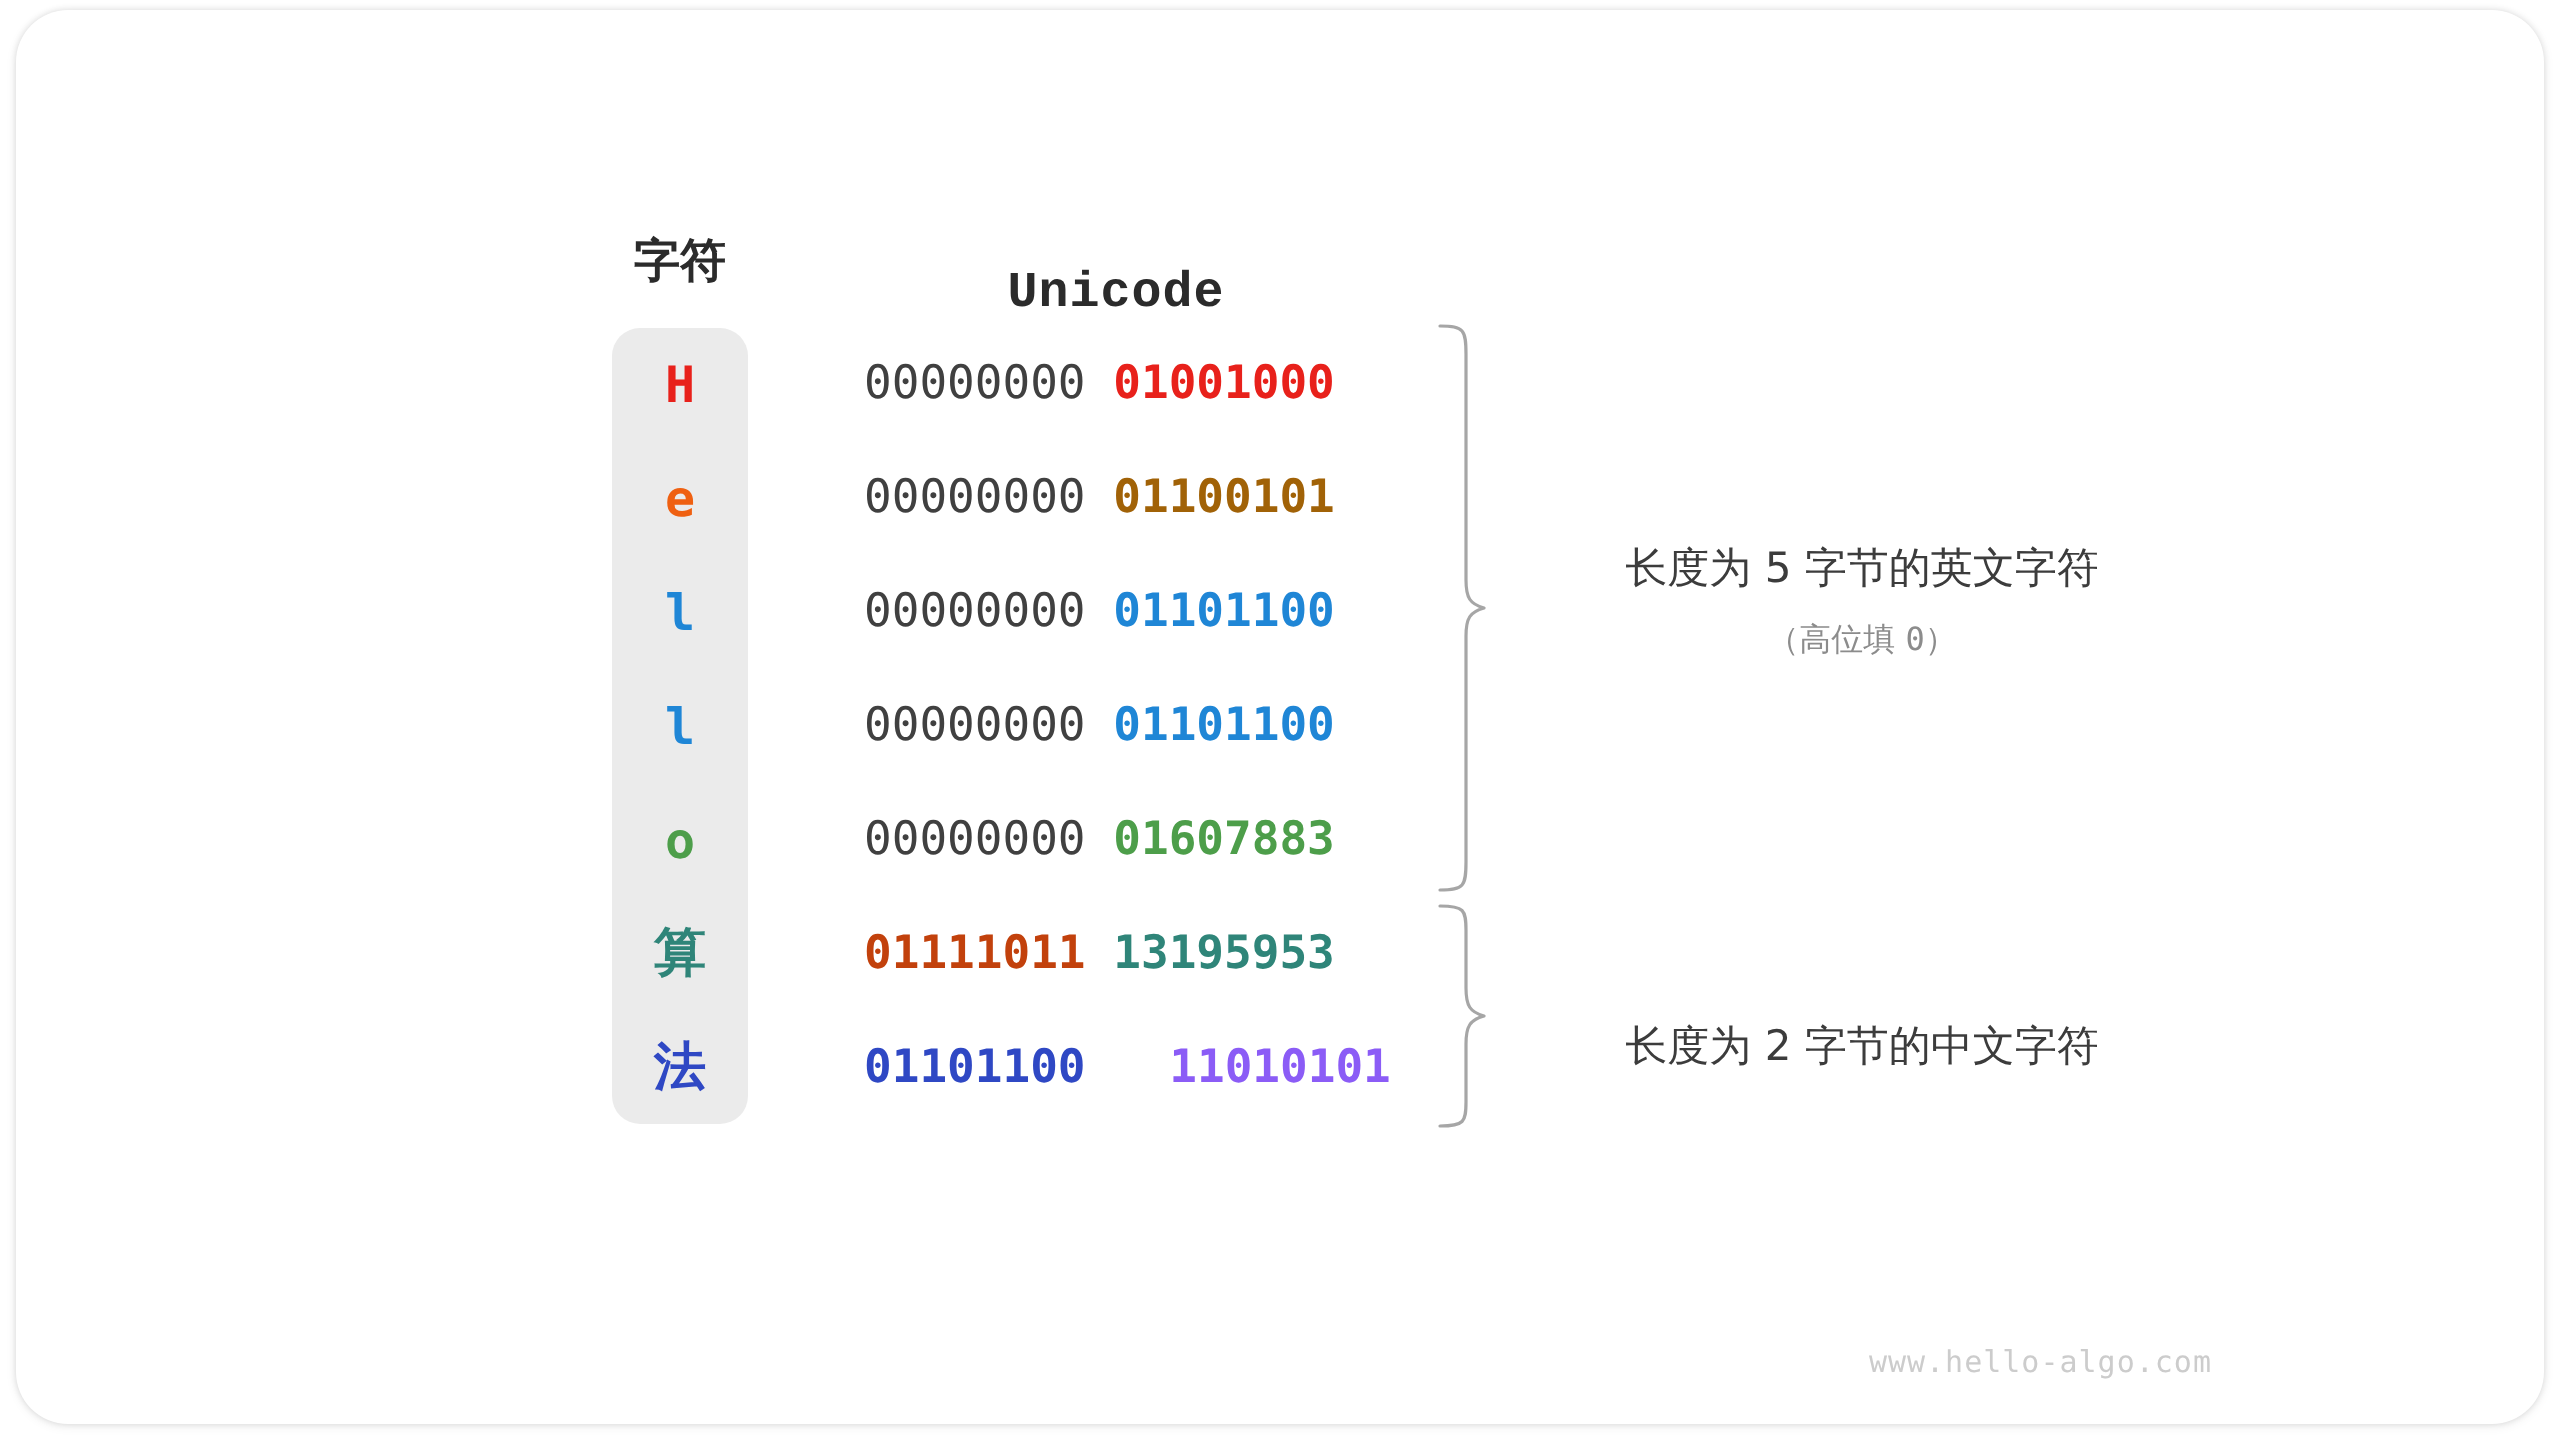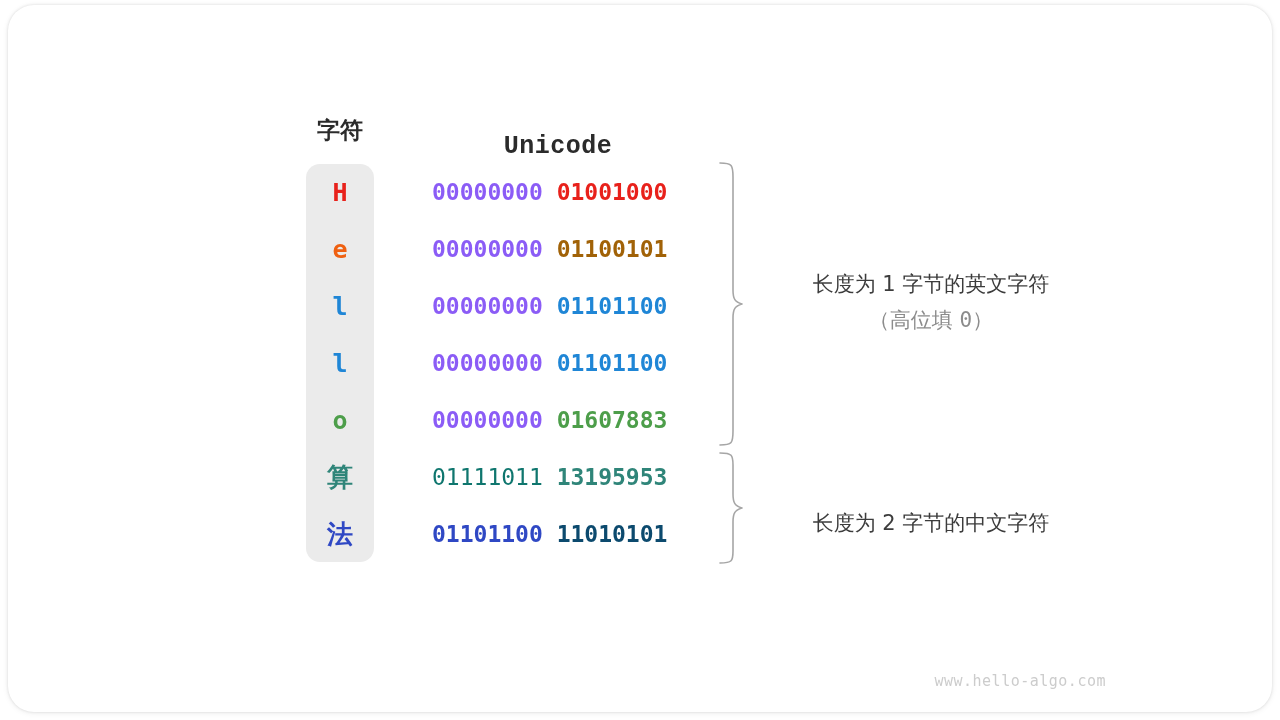--- a/index.html
+++ b/index.html
@@ -87,22 +87,22 @@
     left: 432px;
     width: 252px;
     text-align: left;
     font-size: 23px;
     line-height: 57px;
     font-family: "DejaVu Sans Mono", "Liberation Mono", monospace;
     white-space: pre;
     letter-spacing: 0px;
   }
   .byte-pad {
-    color: #8b5cf6;
-    font-weight: bold;
+    color: #404040;
+    font-weight: normal;
   }
   .byte-main {
     font-weight: bold;
   }
 
   
   .brace {
     position: absolute;
     overflow: visible;
   }
@@ -113,21 +113,21 @@
     text-align: center;
     color: #3c3c3c;
     font-size: 21px;
     font-family: "DejaVu Sans", "Liberation Sans", sans-serif;
     white-space: nowrap;
     line-height: 36px;
   }
   .anno .sub {
     display: block;
     color: #8c8c8c;
-    font-size: 21px;
+    font-size: 16px;
   }
   .anno .mono {
     font-family: "DejaVu Sans Mono", "Liberation Mono", monospace;
   }
 
   
   .watermark {
     position: absolute;
     right: 50px;
     top: 672px;
@@ -154,35 +154,35 @@
       <div class="cell-bits" style="top: 164px;"><span class="byte-pad">00000000 </span><span class="byte-main" style="color: rgb(232, 33, 27);">01001000</span></div>
       <div class="cell-char" style="top: 221px; color: rgb(239, 96, 17);">e</div>
       <div class="cell-bits" style="top: 221px;"><span class="byte-pad">00000000 </span><span class="byte-main" style="color: #a16207;">01100101</span></div>
       <div class="cell-char" style="top: 278px; color: rgb(31, 134, 214);">l</div>
       <div class="cell-bits" style="top: 278px;"><span class="byte-pad">00000000 </span><span class="byte-main" style="color: rgb(31, 134, 214);">01101100</span></div>
       <div class="cell-char" style="top: 335px; color: rgb(31, 134, 214);">l</div>
       <div class="cell-bits" style="top: 335px;"><span class="byte-pad">00000000 </span><span class="byte-main" style="color: rgb(31, 134, 214);">01101100</span></div>
       <div class="cell-char" style="top: 392px; color: rgb(77, 158, 74);">o</div>
       <div class="cell-bits" style="top: 392px;"><span class="byte-pad">00000000 </span><span class="byte-main" style="color: rgb(77, 158, 74);">01607883</span></div>
       <div class="cell-char cjk" style="top: 449px; color: rgb(47, 133, 121);">算</div>
-      <div class="cell-bits" style="top: 449px;"><span class="byte-pad" style="color: #0f766e; font-weight: normal;">01111011 </span><span class="byte-main" style="color: rgb(47, 133, 121);">13195953</span></div>
+      <div class="cell-bits" style="top: 449px;"><span class="byte-pad" style="color: #c2410c; font-weight: bold;">01111011 </span><span class="byte-main" style="color: rgb(47, 133, 121);">13195953</span></div>
       <div class="cell-char cjk" style="top: 506px; color: rgb(47, 72, 196);">法</div>
-      <div class="cell-bits" style="top: 506px;"><span class="byte-pad" style="color: rgb(47, 72, 196); font-weight: bold;">01101100 </span><span class="byte-main" style="color: #0c4a6e;">11010101</span></div>
+      <div class="cell-bits" style="top: 506px;"><span class="byte-pad" style="color: rgb(47, 72, 196); font-weight: bold;">01101100 </span><span class="byte-main" style="color: #8b5cf6; margin-left: 28px;">11010101</span></div>
     </div>
 
   <svg class="brace" style="left:714px; top:158px; width:40px; height:292px;" viewBox="0 0 40 292">
     <path id="brace-top-path" fill="none" stroke-width="1.6" stroke-linecap="round" stroke-linejoin="round" d="M 6 5 C 18 5, 19 7, 19 19 L 19 132 C 19 141, 21 144, 28 146 C 21 148, 19 151, 19 160 L 19 273 C 19 285, 18 287, 6 287" stroke="#a6a6a6"></path>
   </svg>
 
   <svg class="brace" style="left:714px; top:448px; width:40px; height:120px;" viewBox="0 0 40 120">
     <path id="brace-bot-path" fill="none" stroke-width="1.6" stroke-linecap="round" stroke-linejoin="round" d="M 6 5 C 18 5, 19 7, 19 17 L 19 46 C 19 55, 21 58, 28 60 C 21 62, 19 65, 19 74 L 19 103 C 19 113, 18 115, 6 115" stroke="#a6a6a6"></path>
   </svg>
 
   <div class="anno" style="left:786px; top:266px; width:290px;">
-    <span>长度为 1 字节的英文字符</span>
+    <span>长度为 5 字节的英文字符</span>
     <span class="sub"><span>（高位填 </span><span class="mono">0</span><span>）</span></span>
   </div>
 
   <div class="anno" style="left:786px; top:505px; width:290px;">
     <span>长度为 2 字节的中文字符</span>
   </div>
 
   <div class="watermark">www.hello-algo.com</div>
 </div>
 

